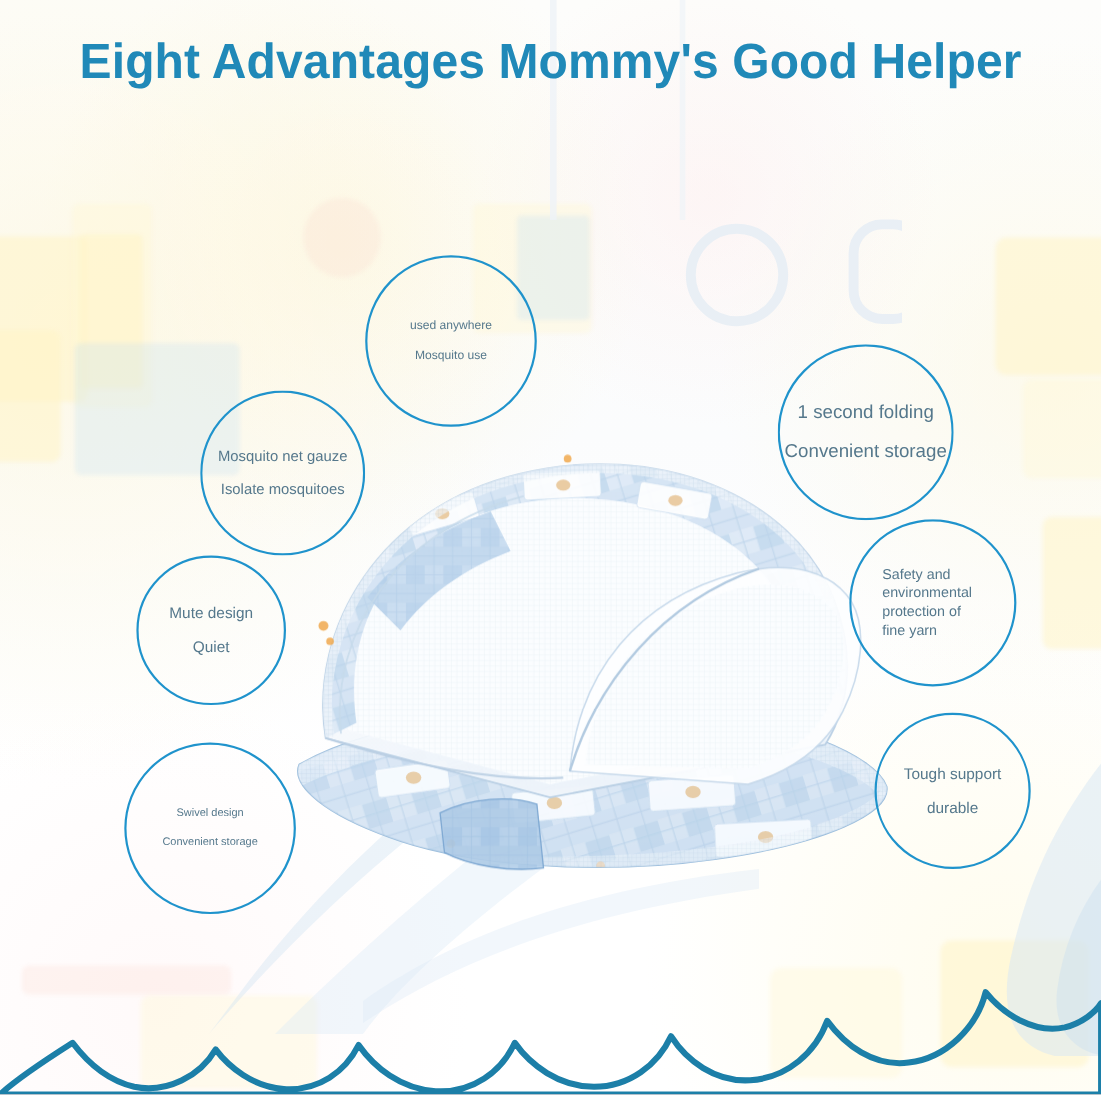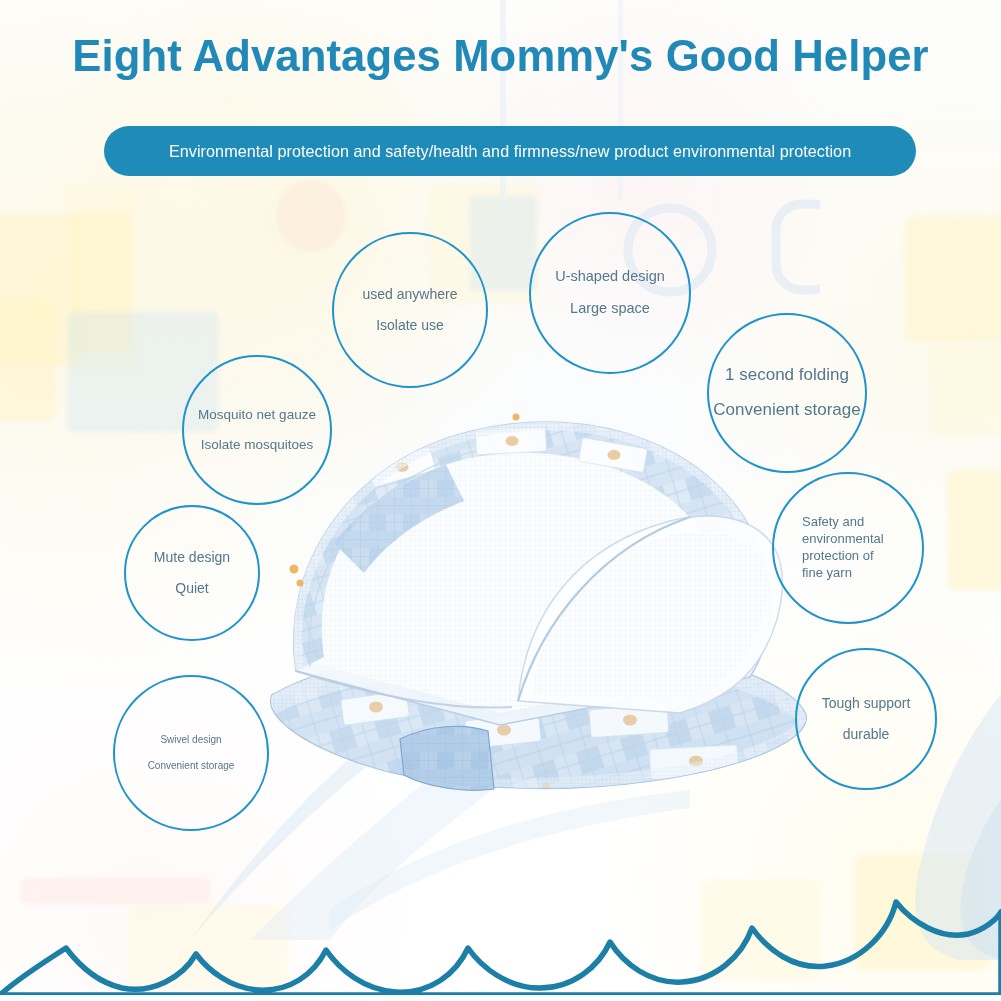--- a/index.html
+++ b/index.html
@@ -185,23 +185,20 @@
       <circle cx="70" cy="60" r="42" fill="none" stroke="#e9eff5" stroke-width="9"></circle>
       <rect x="176" y="14" width="62" height="86" rx="26" fill="none" stroke="#e9eff5" stroke-width="9"></rect>
     </svg>
     <svg class="bg-swoosh" style="left:330px; top:790px;" width="360" height="140" viewBox="0 0 360 140">
       <path d="M0 140 C 90 80, 200 40, 360 18 L360 0 C 180 20, 70 70, 0 120 Z" fill="#dbe9f5" opacity="0.35"></path>
     </svg>
   </div>
 
   <div class="title">Eight Advantages Mommy's Good Helper</div>
 
-  <div class="subtitle-banner">
-    <div class="subtitle-text">Environmental protection and safety/health and firmness/new product environmental protection</div>
-  </div>
 
   <div class="product">
     <svg width="570" height="410" viewBox="0 0 570 410">
       <defs>
 
         <pattern id="plaid" width="34" height="34" patternUnits="userSpaceOnUse">
           <rect width="34" height="34" fill="#eaf2fa"></rect>
           <rect width="34" height="17" fill="#cfe0f1"></rect>
           <rect y="17" width="17" height="17" fill="#dce9f6"></rect>
           <rect x="17" y="17" width="17" height="17" fill="#c2d8ee"></rect>
@@ -330,29 +327,25 @@
       </g>
 
       <g fill="#f0a94e" opacity="0.85">
         <circle cx="44" cy="174" r="4.5"></circle>
         <circle cx="50" cy="188" r="3.5"></circle>
         <circle cx="266" cy="22" r="3.5"></circle>
       </g>
     </svg>
   </div>
 
-  <div class="bubble" style="left:332px; top:232px; width:156px; height:156px; font-size:14px;">
+  <div class="bubble" style="left:332px; top:232px; width:156px; height:156px; font-size:11px;">
     <span class="l1">used anywhere</span>
-    <span class="l2">Isolate use</span>
-  </div>
-
-  <div class="bubble" style="left:529px; top:212px; width:162px; height:162px; font-size:14.5px;">
-    <span class="l1">U-shaped design</span>
-    <span class="l2">Large space</span>
-  </div>
+    <span class="l2">Mosquito use</span>
+  </div>
+
 
   <div class="bubble" style="left:707px; top:313px; width:160px; height:160px; font-size:17px;">
     <span class="l1">1 second folding</span>
     <span class="l2">Convenient storage</span>
   </div>
 
   <div class="bubble" style="left:182px; top:355px; width:150px; height:150px; font-size:13.5px;">
     <span class="l1">Mosquito net gauze</span>
     <span class="l2">Isolate mosquitoes</span>
   </div>

